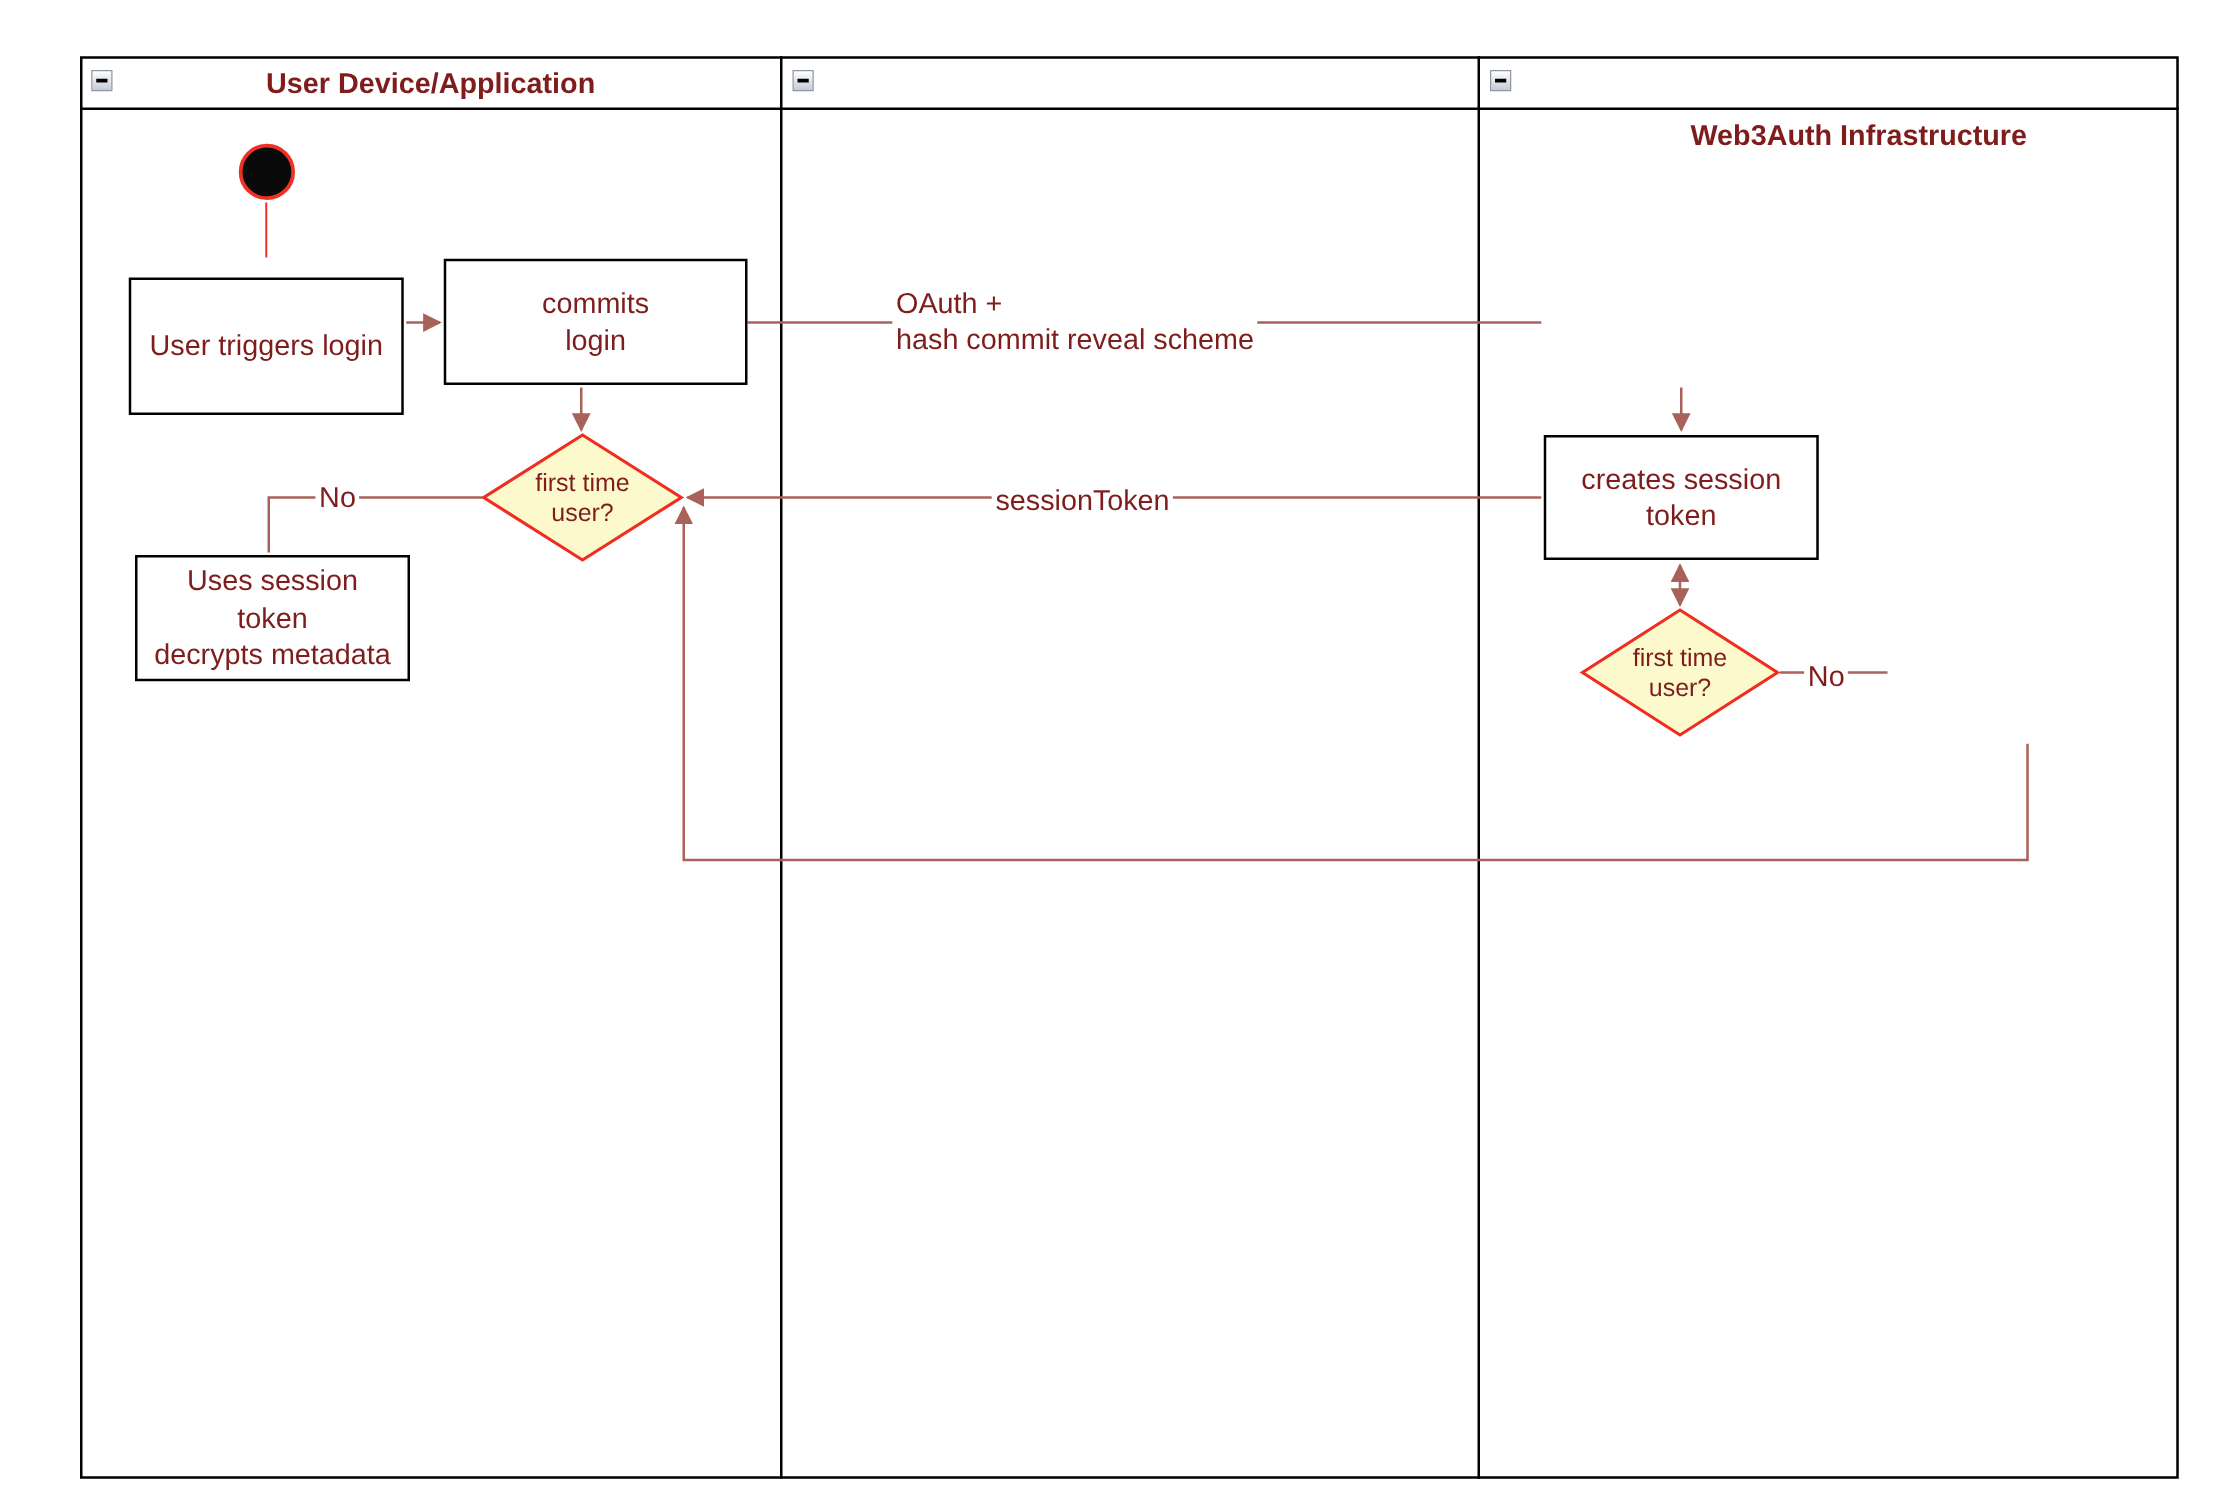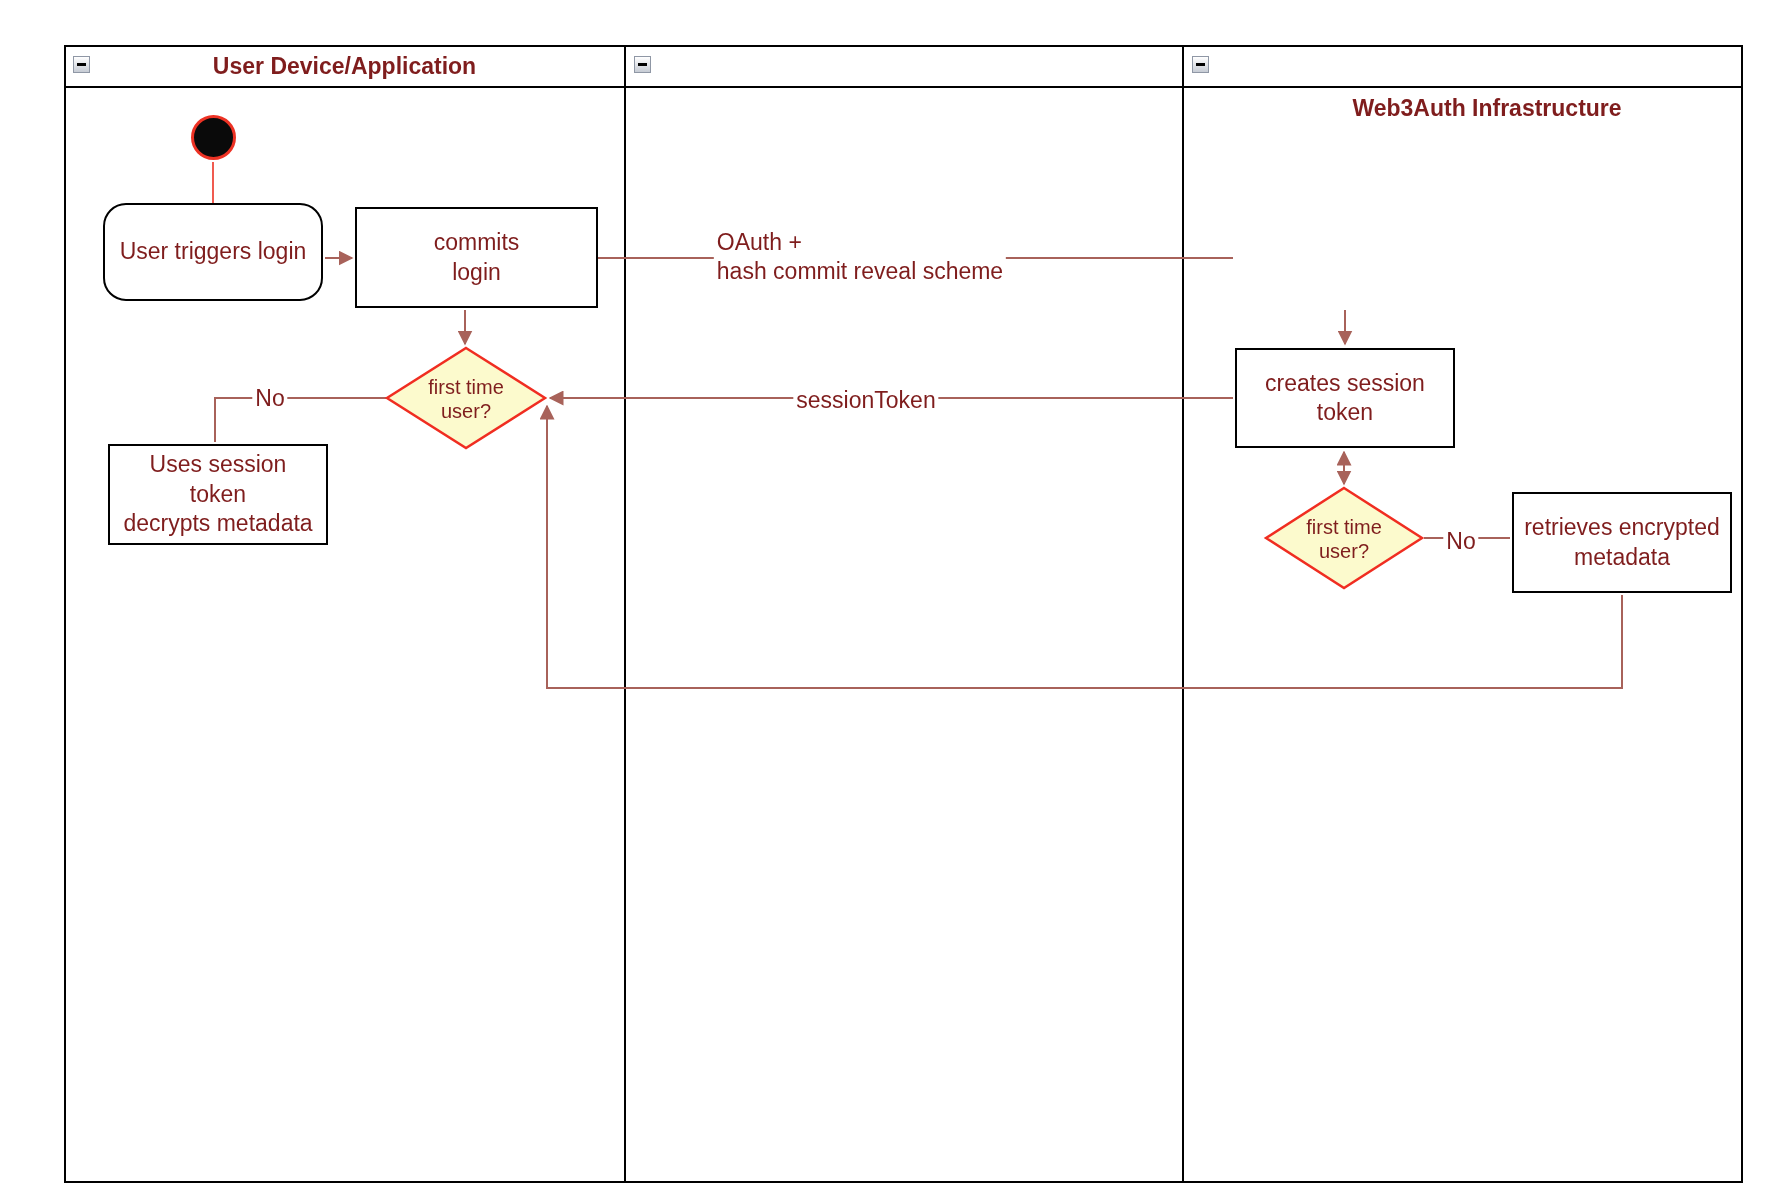--- a/index.html
+++ b/index.html
@@ -144,35 +144,33 @@
     <path d="M1424,538 L1510,538" stroke="#a8625a" stroke-width="2" fill="none"></path>
 
     <path d="M1622,595 L1622,688 L547,688 L547,406" stroke="#a8625a" stroke-width="2" fill="none" marker-end="url(#arrow)"></path>
 
     <polygon points="466,348 545,398 466,448 387,398" fill="#fcfacd" stroke="#f02d21" stroke-width="2.5"></polygon>
     <polygon points="1344,488 1422,538 1344,588 1266,538" fill="#fcfacd" stroke="#f02d21" stroke-width="2.5"></polygon>
   </svg>
 
   <div class="start-node"></div>
 
-  <div class="action-box" style="left:103px; top:203px; width:220px; height:98px;border-radius:23px;">User triggers login</div>
+  <div class="action-box" style="left:103px; top:222px; width:220px; height:110px;">User triggers login</div>
 
   <div class="action-box" style="left:355px; top:207px; width:243px; height:101px;">commits
 login</div>
 
   <div class="action-box" style="left:108px; top:444px; width:220px; height:101px;">Uses session
 token
 decrypts metadata</div>
 
 
   <div class="action-box" style="left:1235px; top:348px; width:220px; height:100px;">creates session
 token</div>
 
-  <div class="action-box" style="left:1512px; top:492px; width:220px; height:101px;">retrieves encrypted
-metadata</div>
 
   <div class="diamond-label" style="left:466px; top:399px;">first time
 user?</div>
   <div class="diamond-label" style="left:1344px; top:539px;">first time
 user?</div>
 
   <div class="edge-label" style="left:860px; top:257px;">OAuth +
 hash commit reveal scheme</div>
   <div class="edge-label" style="left:866px; top:400px;">sessionToken</div>
   <div class="edge-label" style="left:270px; top:398px;">No</div>

